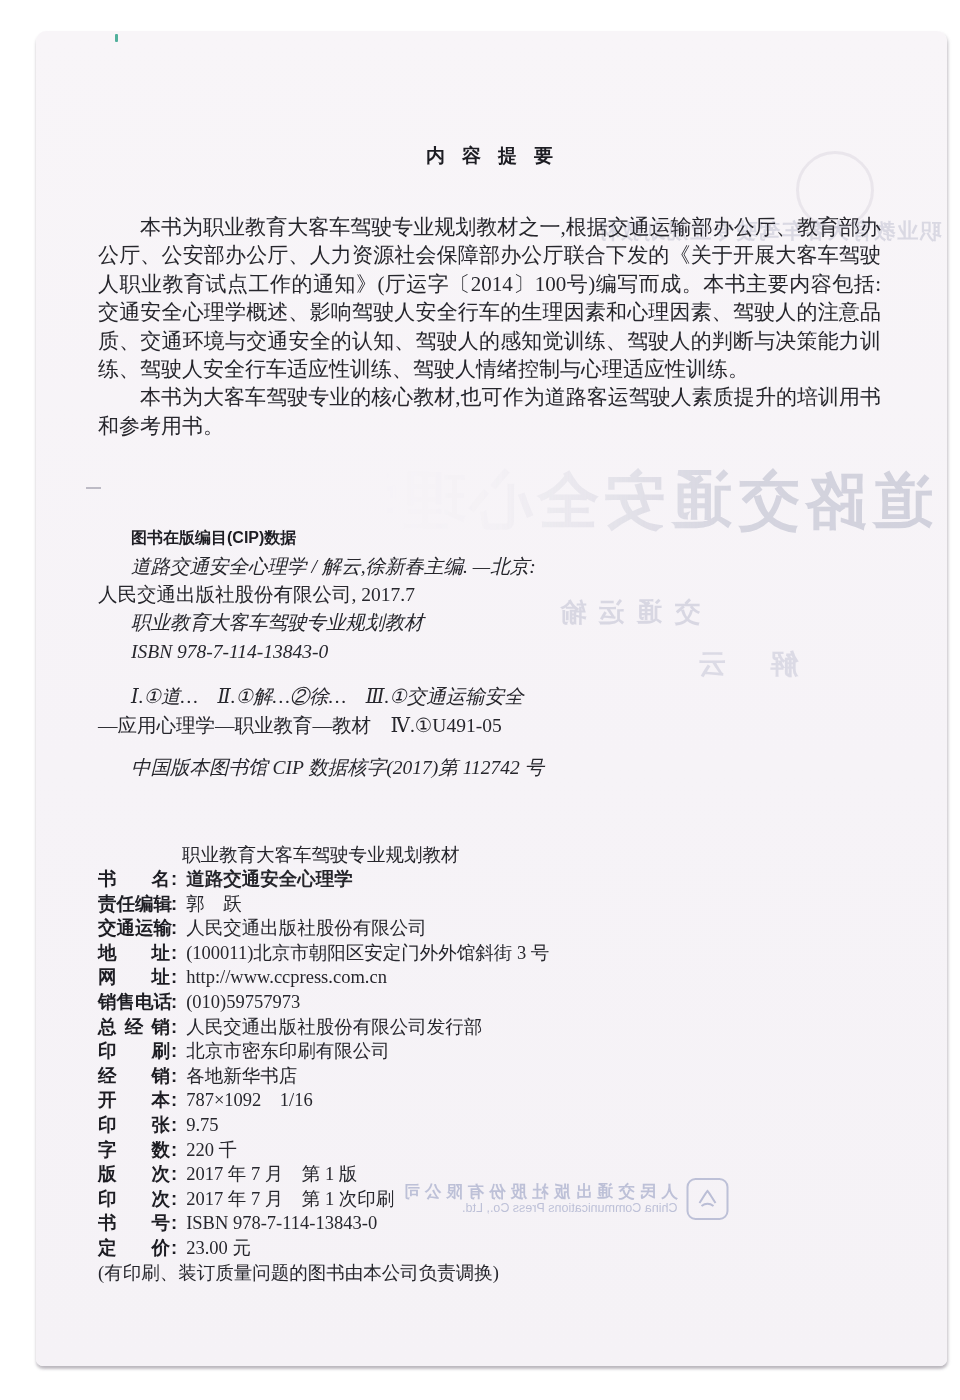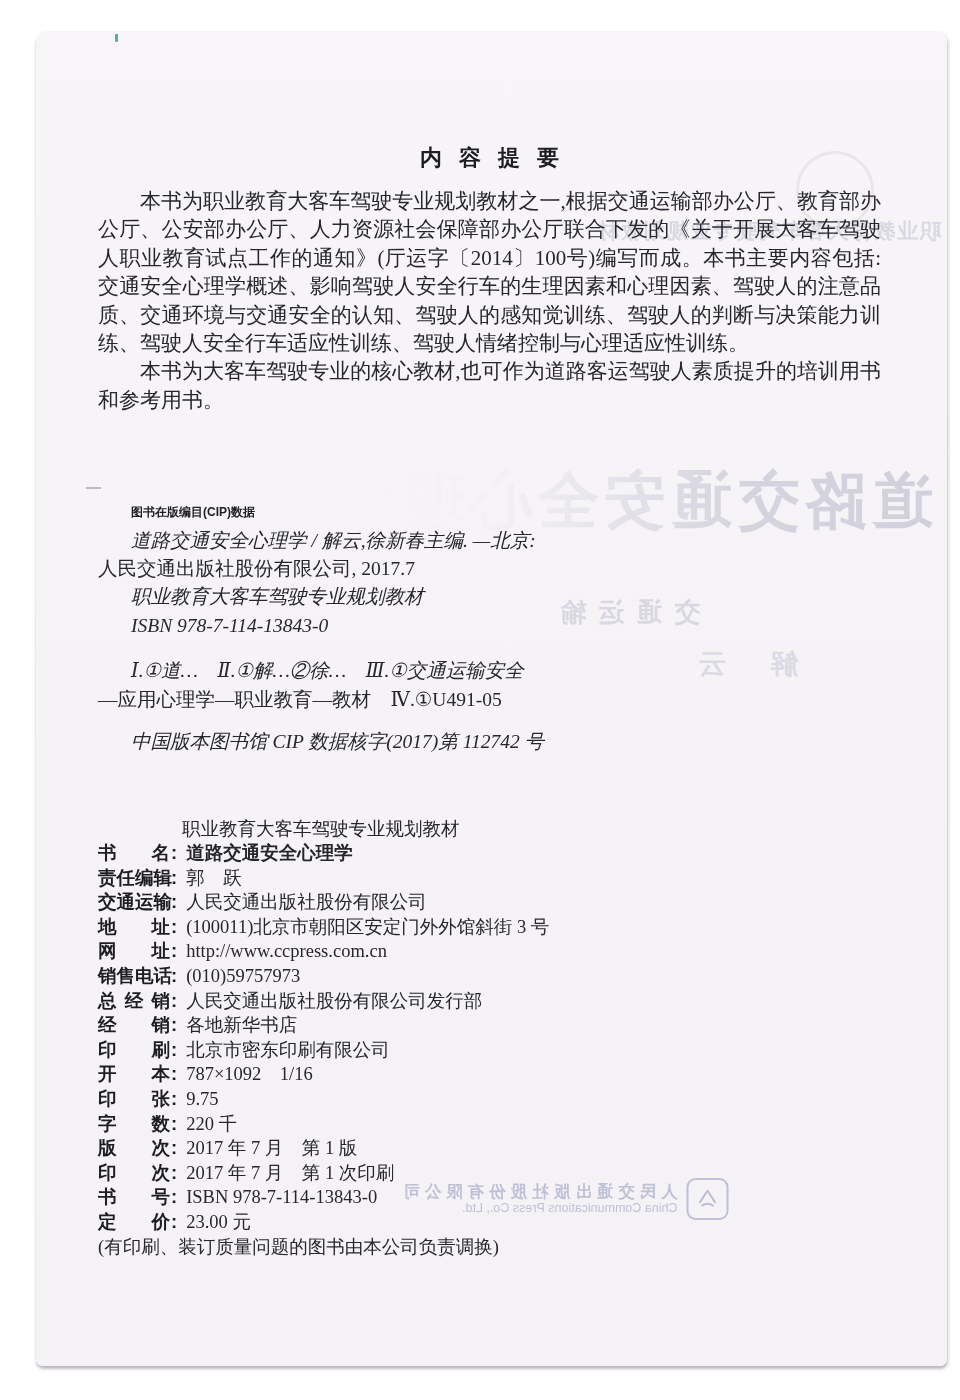--- a/index.html
+++ b/index.html
@@ -10,30 +10,30 @@
   .page{
     position:relative;width:911px;height:1335px;margin:31px 0 0 36px;
     background:linear-gradient(180deg,#f8f5f8 0%,#f6f3f7 55%,#f5f2f6 100%);
     border-radius:10px 10px 7px 7px;
     box-shadow:0 3px 3px rgba(120,112,125,.40),2px 2px 3px rgba(140,135,145,.22);
   }
   .content{position:relative;padding:112px 66px 0 62px;z-index:2;}
 
   .summary-title{
     font-family:"Liberation Sans","DejaVu Sans",sans-serif;
-    font-size:22px;font-weight:bold;text-align:center;
-    letter-spacing:17px;margin:0 0 14px 17px;color:#1d1d23;
+    font-size:19px;font-weight:bold;text-align:center;
+    letter-spacing:17px;margin:0 0 44px 17px;color:#1d1d23;
   }
   .para{font-size:21px;line-height:28.4px;text-align:justify;text-indent:2em;margin:0;}
 
   .cip{margin-top:84px;font-size:19.5px;}
   .cip p{margin:0;line-height:28.4px;}
   .cip-heading{
     font-family:"Liberation Sans","DejaVu Sans",sans-serif;
-    font-weight:bold;font-size:12px;margin:0 0 12px 0;padding-left:33px;color:#1d1d23;
+    font-weight:bold;font-size:16px;margin:0 0 12px 0;padding-left:33px;color:#1d1d23;
   }
   .indent{padding-left:33px;font-style:italic;}
   .gap-lg{margin-top:17px !important;}
   .gap-md{margin-top:14px !important;}
 
   .colophon{margin-top:60px;font-size:18.5px;}
   .colophon .row,.colophon p{margin:0;line-height:24.6px;white-space:nowrap;}
   .series{padding-left:84px;}
   .lbl{
     display:inline-block;width:72px;vertical-align:baseline;
@@ -121,22 +121,22 @@
     <div class="colophon">
       <p class="series">职业教育大客车驾驶专业规划教材</p>
 
       <div class="row bold-val"><span class="lbl">书名</span><span class="colon">:</span><span class="val">道路交通安全心理学</span></div>
       <div class="row"><span class="lbl">责任编辑</span><span class="colon">:</span><span class="val">郭　跃</span></div>
       <div class="row"><span class="lbl">交通运输</span><span class="colon">:</span><span class="val">人民交通出版社股份有限公司</span></div>
       <div class="row"><span class="lbl">地址</span><span class="colon">:</span><span class="val">(100011)北京市朝阳区安定门外外馆斜街 3 号</span></div>
       <div class="row"><span class="lbl">网址</span><span class="colon">:</span><span class="val">http://www.ccpress.com.cn</span></div>
       <div class="row"><span class="lbl">销售电话</span><span class="colon">:</span><span class="val">(010)59757973</span></div>
       <div class="row"><span class="lbl">总经销</span><span class="colon">:</span><span class="val">人民交通出版社股份有限公司发行部</span></div>
+      <div class="row"><span class="lbl">印刷</span><span class="colon">:</span><span class="val">北京市密东印刷有限公司</span></div>
       <div class="row"><span class="lbl">经销</span><span class="colon">:</span><span class="val">各地新华书店</span></div>
-      <div class="row"><span class="lbl">印刷</span><span class="colon">:</span><span class="val">北京市密东印刷有限公司</span></div>
       <div class="row"><span class="lbl">开本</span><span class="colon">:</span><span class="val">787×1092　1/16</span></div>
       <div class="row"><span class="lbl">印张</span><span class="colon">:</span><span class="val">9.75</span></div>
       <div class="row"><span class="lbl">字数</span><span class="colon">:</span><span class="val">220 千</span></div>
       <div class="row"><span class="lbl">版次</span><span class="colon">:</span><span class="val">2017 年 7 月　第 1 版</span></div>
       <div class="row"><span class="lbl">印次</span><span class="colon">:</span><span class="val">2017 年 7 月　第 1 次印刷</span></div>
       <div class="row"><span class="lbl">书号</span><span class="colon">:</span><span class="val">ISBN 978-7-114-13843-0</span></div>
       <div class="row"><span class="lbl">定价</span><span class="colon">:</span><span class="val">23.00 元</span></div>
 
       <p class="note">(有印刷、装订质量问题的图书由本公司负责调换)</p>
     </div>

